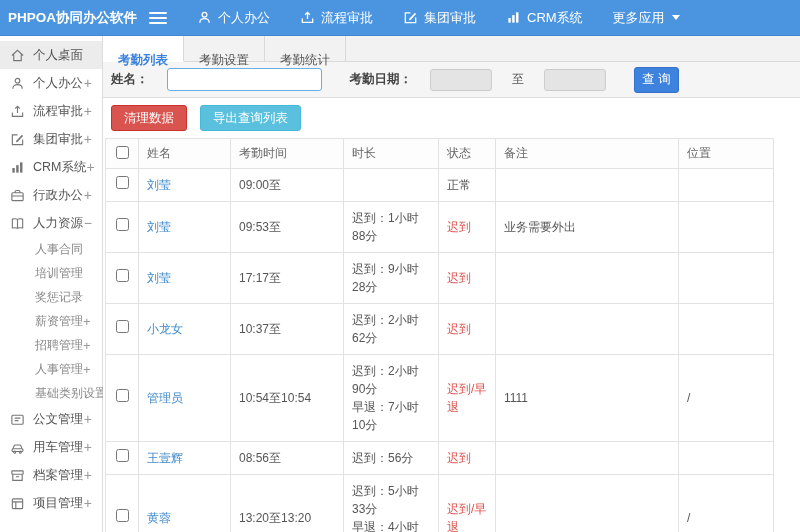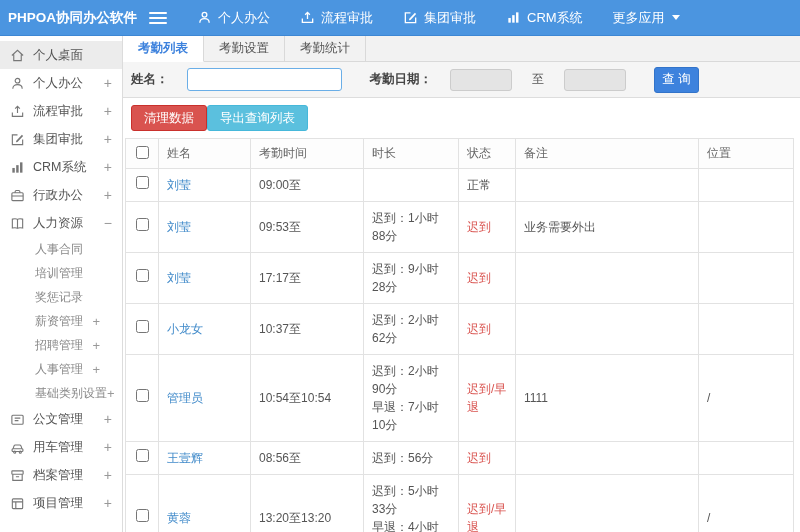--- a/index.html
+++ b/index.html
@@ -15,53 +15,53 @@
   .topnav { display:flex; align-items:center; }
   .nav-item { display:flex; align-items:center; margin-left:30px; font-size:13px; cursor:pointer; white-space:nowrap; }
   .nav-item .nicon { width:15px; height:15px; margin-right:6px; display:inline-flex; }
   .nav-item svg { width:15px; height:15px; stroke:#fff; fill:none; stroke-width:1.4; }
   .nav-item svg .fillme { fill:#fff; stroke:none; }
   .caret { width:0; height:0; border-left:4px solid transparent; border-right:4px solid transparent;
     border-top:5px solid #fff; margin-left:7px; }
 
   
   .layout { display:flex; height:496px; }
-  .sidebar { width:123px; border-right:1px solid #dcdcdc; background:#fff; padding-top:5px; flex:none; }
+  .sidebar { width:103px; border-right:1px solid #dcdcdc; background:#fff; padding-top:5px; flex:none; }
   .side-item { height:28px; display:flex; align-items:center; padding:0 10px; font-size:12.5px;
     color:#555; cursor:pointer; white-space:nowrap; }
   .side-item.active { background:#ececec; }
   .side-item .sicon { width:15px; height:15px; margin-right:8px; display:inline-flex; color:#777; }
   .side-item svg { width:15px; height:15px; stroke:currentColor; fill:none; stroke-width:1.2; }
   .side-item svg .fillme { fill:currentColor; stroke:none; }
   .expander { margin-left:auto; color:#999; font-size:14px; line-height:1; }
   .side-sub { height:24px; display:flex; align-items:center; padding:0 22px 0 35px;
     font-size:12px; color:#888; cursor:pointer; white-space:nowrap; }
   .side-sub .expander { font-size:13px; }
 
   
   .main { flex:1; background:#fff; min-width:0; }
   .tabs { height:26px; background:#f2f2f2; border-bottom:1px solid #d9d9d9; display:flex; }
-  .tab { padding:0 15px; line-height:25px; font-size:12.5px; color:#555;
+  .tab { padding:12px 15px; line-height:25px; font-size:12.5px; color:#555;
     border-right:1px solid #d9d9d9; cursor:pointer; }
   .tab.active { background:#fff; color:#3d82dd; font-weight:bold; margin-bottom:-1px;
     border-bottom:1px solid #fff; }
 
   .filter-row { height:36px; background:#f5f5f5; border-bottom:1px solid #ddd;
     display:flex; align-items:center; padding:0 8px;gap:12px; }
   .flabel { font-weight:bold; color:#444; font-size:12.5px; margin-right:6px; white-space:nowrap; }
   .name-input { width:155px; height:23px; border:1px solid #6aaee7; border-radius:3px;
     background:#fff; outline:none; padding:0 5px; font-size:12px; }
   .date-label { margin-left:16px; }
   .date-input { width:62px; height:22px; border:1px solid #ccc; border-radius:3px;
     background:#e4e4e4; outline:none; padding:0 4px; font-size:12px; }
   .to-label { margin:0 8px; color:#555; }
   .search-btn { margin-left:16px; width:45px; height:26px; background:#3d82dd; color:#fff;
     border:1px solid #3273c9; border-radius:3px; font-size:12.5px; cursor:pointer; white-space:nowrap; }
 
-  .action-row { padding:7px 0 7px 8px; display:flex; align-items:flex-start; }
+  .action-row { padding:7px 0 7px 8px; display:flex; gap:13px; align-items:flex-start; }
   .btn { height:26px; padding:0 12px; border-radius:3px; color:#fff; font-size:12.5px;
     border:1px solid transparent; cursor:pointer; white-space:nowrap; }
   .btn.danger { background:#d9534f; border-color:#c9302c; }
   .btn.info { background:#5bc0de; border-color:#46b8da; }
 
   
   table.grid { border-collapse:collapse; table-layout:fixed; width:668px; margin-left:2px; }
   .grid th, .grid td { border:1px solid #e2e2e2; padding:7px 8px; text-align:left;
     vertical-align:middle; font-weight:normal; overflow:hidden;margin-left:44px; }
   .grid th { color:#666; font-size:12px; padding:6px 8px; background:#fdfdfd; }

